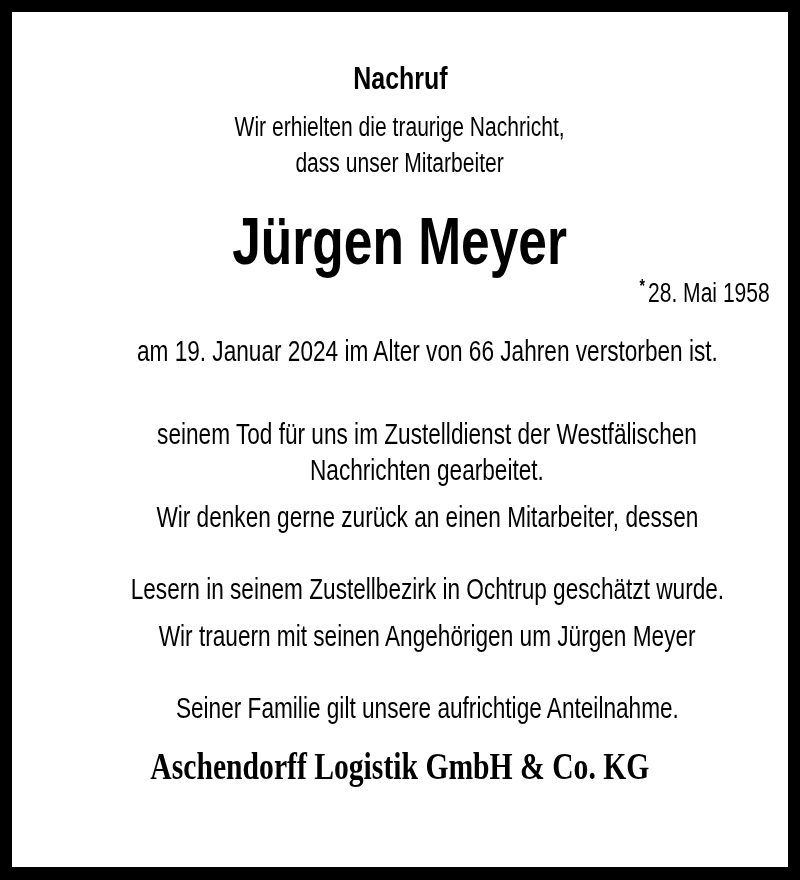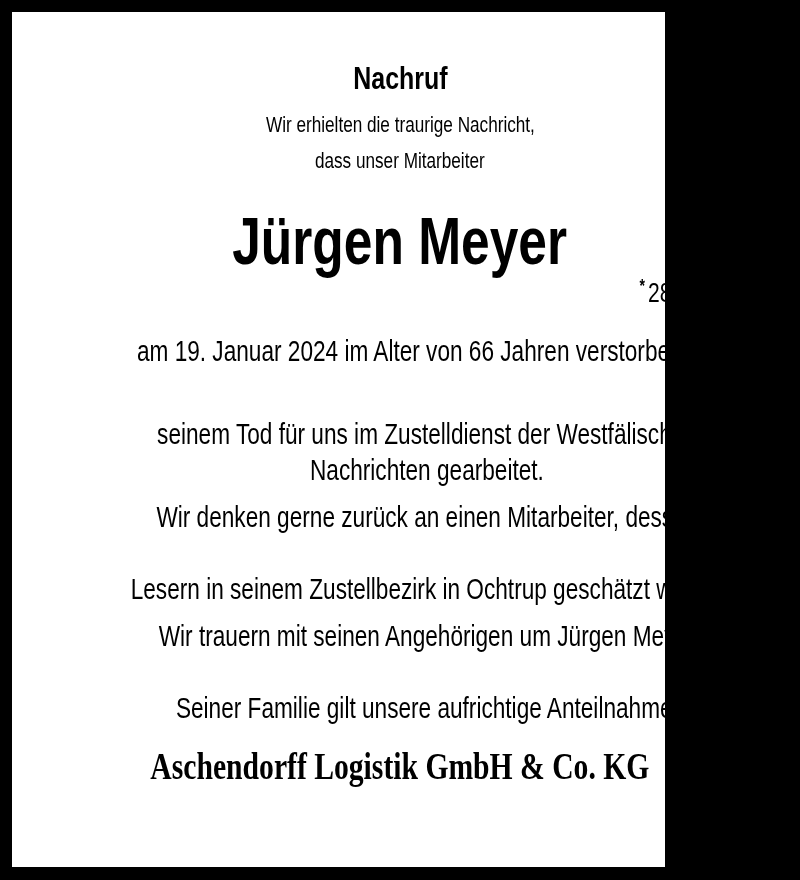--- a/index.html
+++ b/index.html
@@ -3,32 +3,32 @@
   <meta charset="utf-8">
   <style>
     html, body { margin: 0; padding: 0; }
     body {
       width: 800px; height: 880px; background: #000;
       position: relative; overflow: hidden;
       font-family: "Liberation Sans", "DejaVu Sans", sans-serif;
       color: #000;
     }
     .card {
-      position: absolute; left: 12px; top: 12px; width: 653px; height: 855px;
+      position: absolute; left: 12px; top: 12px; width: 776px; height: 855px;
       background: #fff;
     }
     .line {
       position: absolute; left: 0; width: 776px; text-align: center;
       white-space: nowrap;
     }
     .line span {
       display: inline-block; transform: scaleX(0.78); transform-origin: center;
     }
     .title { top: 48px; font-size: 32px; font-weight: bold; }
-    .intro { font-size: 22px; }
+    .intro { font-size: 27px; }
     .name { top: 191px; font-size: 66px; font-weight: bold; }
     .born { top: 266px; font-size: 27px; text-align: right; }
     .body { font-size: 29px; padding-left: 27px; }
     .company { top: 732px; font-size: 38px; font-weight: bold; font-family: Liberation Serif, serif; }
     .dept { top: 792px; font-size: 27px; }
     .star { font-size: 18px; vertical-align: top; position: relative; top: -2px; margin-right: 4px; }
   </style>
 </head>
 <body>
 

